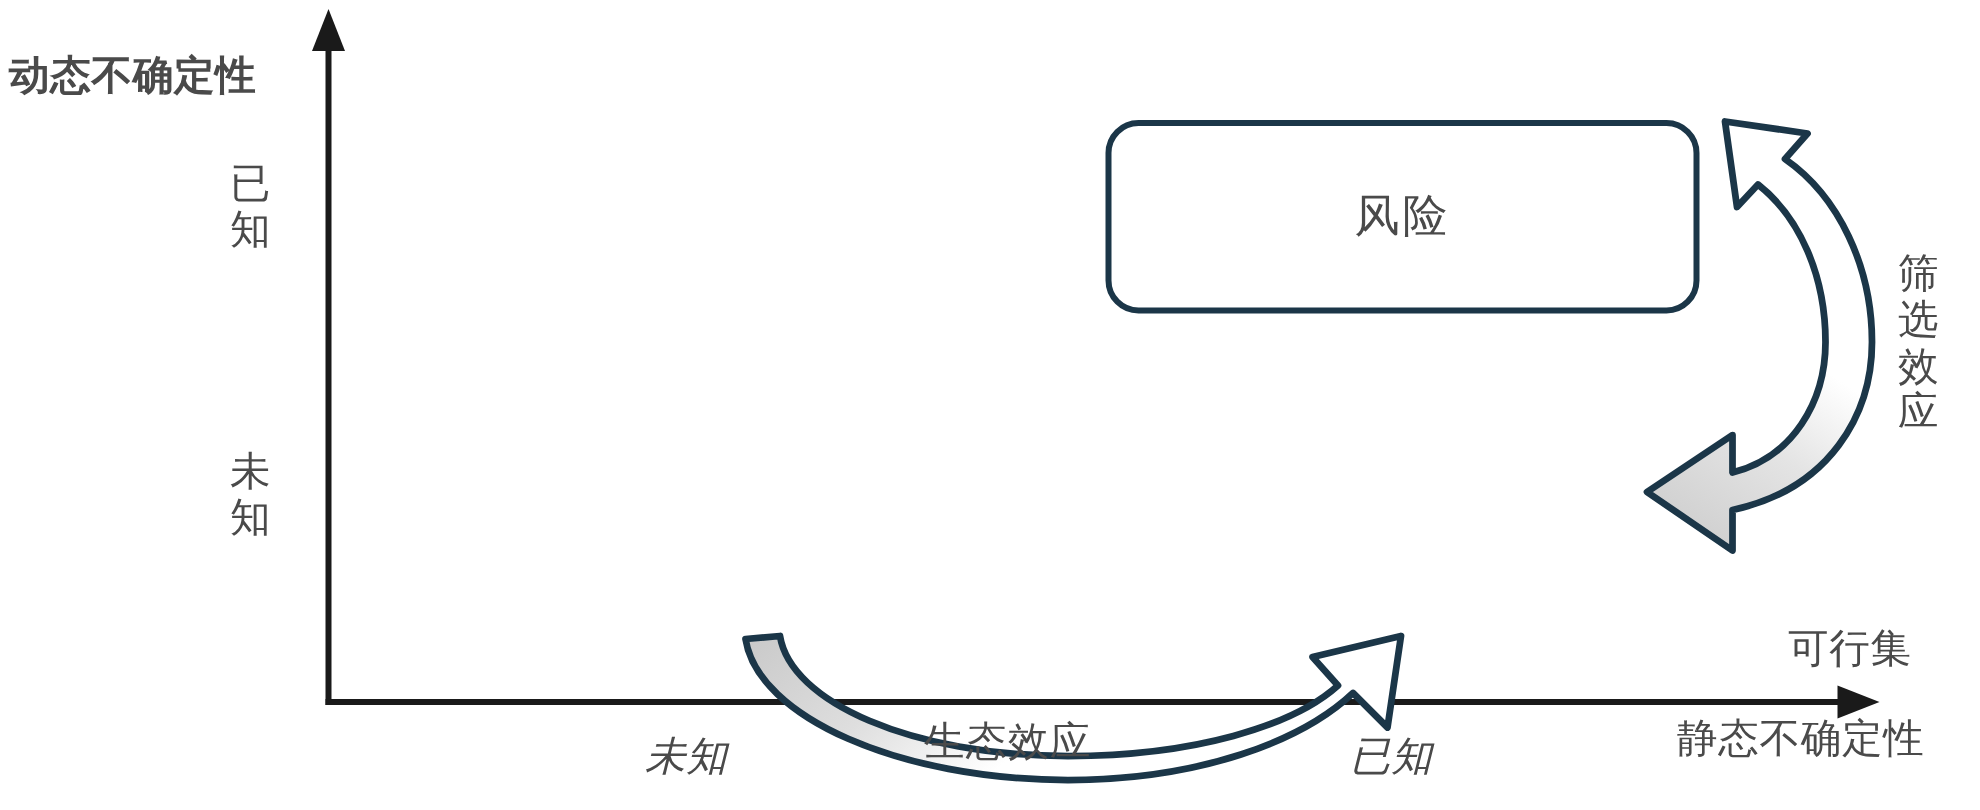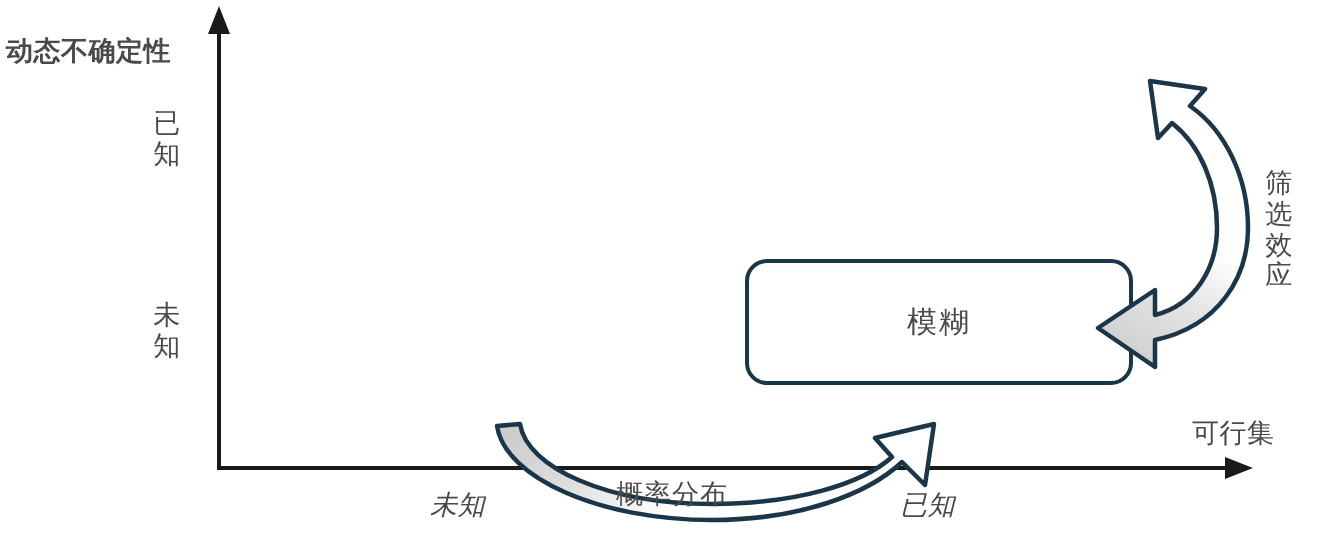--- a/index.html
+++ b/index.html
@@ -76,40 +76,41 @@
     <line x1="217" y1="468" x2="1235" y2="468" stroke="#1a1a1a" stroke-width="4"></line>
 
     <polygon points="1253,468 1225,479 1225,457" fill="#1a1a1a"></polygon>
   </svg>
 
   <div class="label" style="left:6px; top:36px;font-weight:bold;">动态不确定性</div>
 
 
   <div class="label" style="left:1192px; top:418px;">可行集</div>
 
+  <div class="label" style="left:1118px; top:478px;">静态不确定性</div>
 
   <div class="vstack" style="left:150px; top:108px; width:34px;">
     <span>已</span>
     <span>知</span>
   </div>
 
   <div class="vstack" style="left:150px; top:300px; width:34px;">
     <span>未</span>
     <span>知</span>
   </div>
 
   <div class="label" style="left:430px; top:490px;font-style:italic;">未知</div>
 
   <div class="label" style="left:900px; top:490px;font-style:italic;">已知</div>
 
+  <div class="node-box" style="left:737px; top:80px; width:396px; height:129px;">
+    <span class="node-label">风险</span>
+  </div>
 
 
-  <div class="node-box" style="left:745px; top:259px; width:388px; height:126px;">
-    <span class="node-label">模糊</span>
-  </div>
 
   <svg id="arrow-layer" viewBox="0 0 1320 540" xmlns="http://www.w3.org/2000/svg">
     <defs>
       <linearGradient id="gradScreening" x1="0" y1="1" x2="0.35" y2="0">
         <stop offset="0%" stop-color="#c9c9c9"></stop>
         <stop offset="38%" stop-color="#e4e4e4"></stop>
         <stop offset="62%" stop-color="#ffffff"></stop>
         <stop offset="100%" stop-color="#ffffff"></stop>
       </linearGradient>
       <linearGradient id="gradEcological" x1="0" y1="0" x2="1" y2="0.25">
@@ -143,15 +144,15 @@
              C 608,504 527,468 520,424 Z" fill="url(#gradEcological)" stroke="#1b3648" stroke-width="4.5" stroke-linejoin="round"></path>
   </svg>
 
   <div class="vstack" style="left:1262px; top:168px; width:34px;">
     <span>筛</span>
     <span>选</span>
     <span>效</span>
     <span>应</span>
   </div>
 
-  <div class="curve-label" style="left:616px; top:476px;">概率分布</div>
+  <div class="curve-label" style="left:616px; top:476px;">生态效应</div>
 
 </div>
 
 </body></html>

